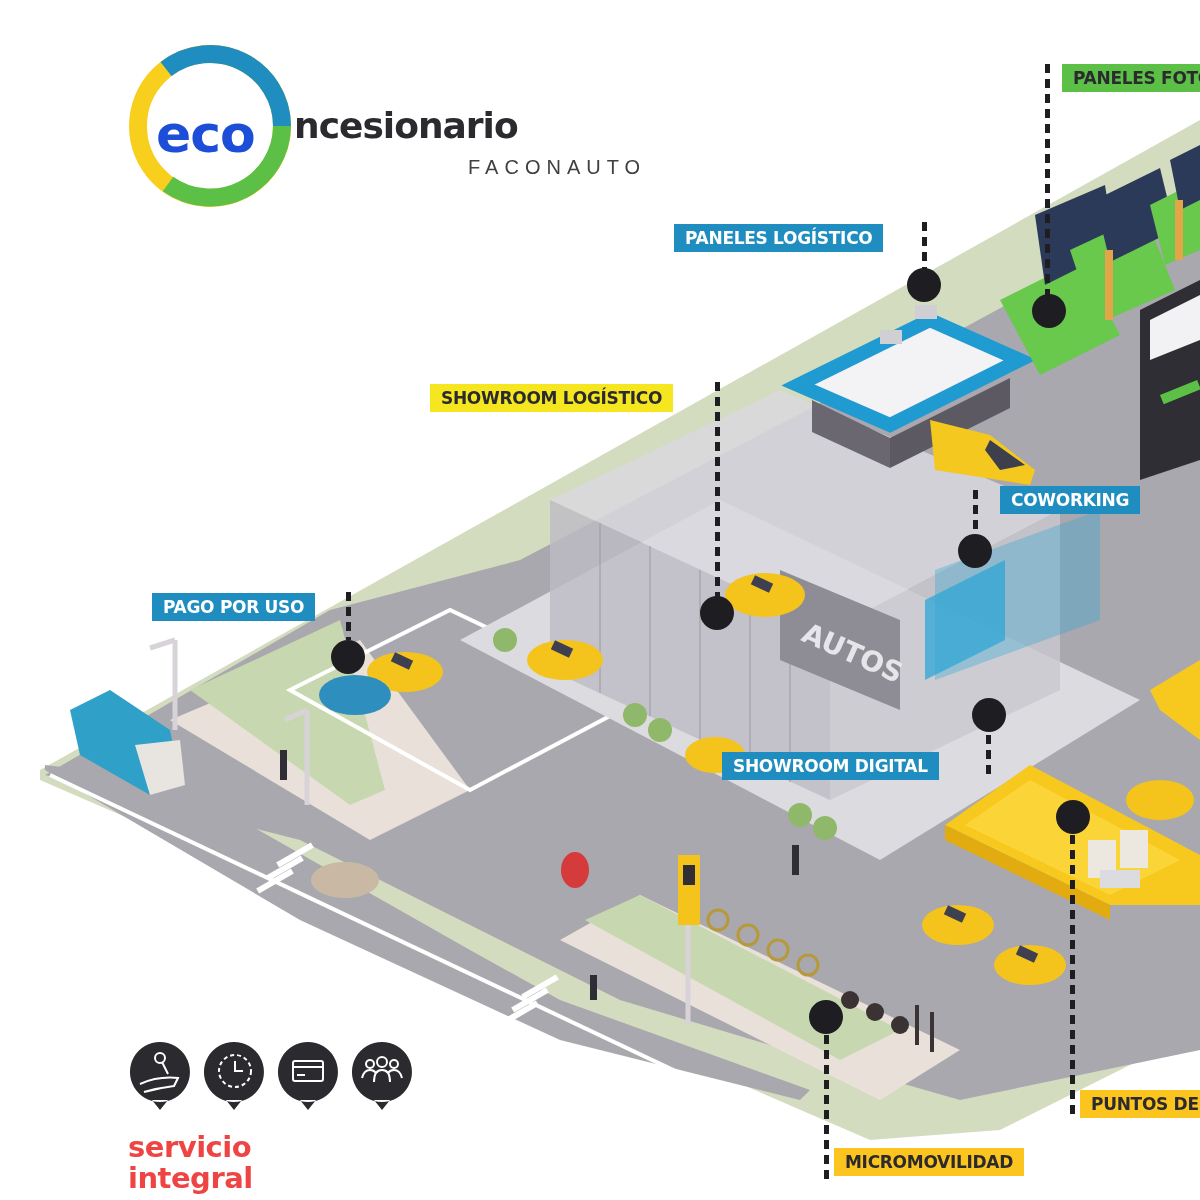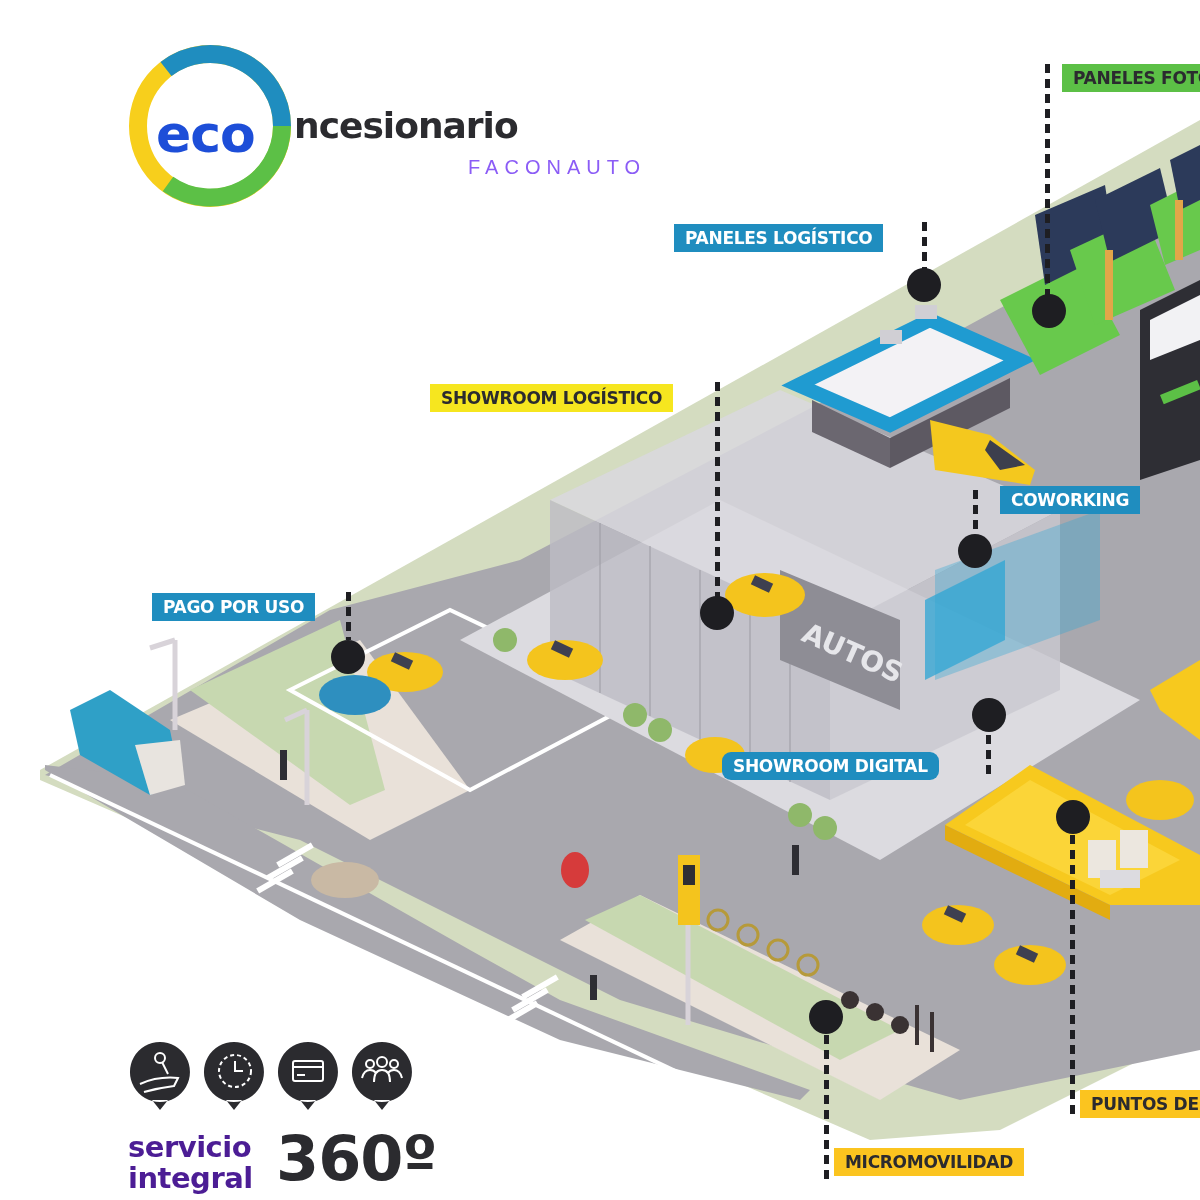--- a/index.html
+++ b/index.html
@@ -2,31 +2,31 @@
 <html><head>
 <meta charset="utf-8">
 <style>
   html,body{margin:0;padding:0;background:#ffffff;}
   body{width:1200px;height:1200px;position:relative;overflow:hidden;font-family:"DejaVu Sans","Liberation Sans",sans-serif;}
   #scene{position:absolute;left:0;top:0;width:1200px;height:1200px;}
   .logo{position:absolute;left:128px;top:44px;width:560px;height:170px;}
   .logo-ring{position:absolute;left:0;top:0;width:164px;height:164px;}
   .logo-eco{position:absolute;left:28px;top:64px;font-size:52px;font-weight:bold;color:#1d4ed8;letter-spacing:-1px;line-height:1;}
   .logo-rest{position:absolute;left:166px;top:64px;font-size:36px;font-weight:bold;color:#2b2b2f;letter-spacing:-1px;line-height:1;}
-  .logo-sub{position:absolute;left:340px;top:112px;font-size:20px;color:#8b5cf6;letter-spacing:6px;font-family:"Liberation Sans",sans-serif;}
+  .logo-sub{position:absolute;left:340px;top:112px;font-size:20px;color:#404040;letter-spacing:6px;font-family:"Liberation Sans",sans-serif;}
   .label{position:absolute;font-family:"DejaVu Sans",sans-serif;font-weight:bold;font-size:17px;line-height:28px;height:28px;padding:0 11px;white-space:nowrap;letter-spacing:-0.3px;}
   .label.blue{background:#1f8dbf;color:#ffffff;}
   .label.yellow{background:#f6e61f;color:#2b2b2f;}
   .label.green{background:#5cc046;color:#2b2b2f;}
   .label.amber{background:#fbc41f;color:#2b2b2f;}
   .dots{position:absolute;width:5px;background:repeating-linear-gradient(to bottom,#1e1e22 0 9px,transparent 9px 15px);}
   .pin{position:absolute;width:34px;height:34px;border-radius:50%;background:#1e1e22;}
   .services{position:absolute;left:128px;top:1040px;width:320px;height:160px;}
   .svc-icon{position:absolute;top:0;width:64px;height:72px;}
-  .svc-text{position:absolute;left:0;top:92px;font-size:29px;font-weight:bold;color:#4c1d95;line-height:31px;letter-spacing:-0.5px;}
+  .svc-text{position:absolute;left:0;top:92px;font-size:29px;font-weight:bold;color:#ef4444;line-height:31px;letter-spacing:-0.5px;}
   .svc-num{position:absolute;left:148px;top:84px;font-size:62px;font-weight:bold;color:#2b2b2f;line-height:70px;letter-spacing:-1px;}
 </style>
 </head>
 <body>
 
 <svg id="scene" viewBox="0 0 1200 1200" xmlns="http://www.w3.org/2000/svg">
 
   <polygon points="40,770 1200,120 1200,1030 1000,1130 870,1140 40,780" fill="#d4dcc0"></polygon>
 
   <polygon points="45,775 330,610 520,560 960,330 1200,200 1200,1050 960,1100 820,1060 620,1000 300,840" fill="#a9a8ae"></polygon>
@@ -193,21 +193,21 @@
 <div class="dots" style="left:973px;top:490px;height:50px;"></div>
 <div class="pin" style="left:958px;top:534px;"></div>
 <div class="label blue" style="left:1000px;top:486px;text-align:center;">COWORKING</div>
 
 <div class="dots" style="left:346px;top:592px;height:48px;"></div>
 <div class="pin" style="left:331px;top:640px;"></div>
 <div class="label blue" style="left:152px;top:593px;">PAGO POR USO</div>
 
 <div class="dots" style="left:986px;top:720px;height:60px;"></div>
 <div class="pin" style="left:972px;top:698px;"></div>
-<div class="label blue" style="left:722px;top:752px;border-radius:9px;">SHOWROOM DIGITAL</div>
+<div class="label blue" style="left:722px;top:752px;">SHOWROOM DIGITAL</div>
 
 <div class="dots" style="left:1070px;top:820px;height:300px;"></div>
 <div class="pin" style="left:1056px;top:800px;"></div>
 <div class="label amber" style="left:1080px;top:1090px;">PUNTOS DE RECARGA</div>
 
 <div class="dots" style="left:824px;top:1020px;height:160px;"></div>
 <div class="pin" style="left:809px;top:1000px;"></div>
 <div class="label amber" style="left:834px;top:1148px;">MICROMOVILIDAD</div>
 
 <div class="services">
@@ -236,14 +236,13 @@
         <circle cx="44" cy="24" r="4"></circle>
       <path d="M12,38 Q14,30 20,30 Q24,30 26,33"></path>
         <path d="M24,42 Q24,30 32,30 Q40,30 40,42"></path>
         <path d="M38,33 Q40,30 44,30 Q50,30 52,38"></path>
     </g>
   </svg>
   <div class="svc-text">
     <div>servicio</div>
     <div>integral</div>
   </div>
-  <div class="svc-num">360º</div>
 </div>
 
 </body></html>

